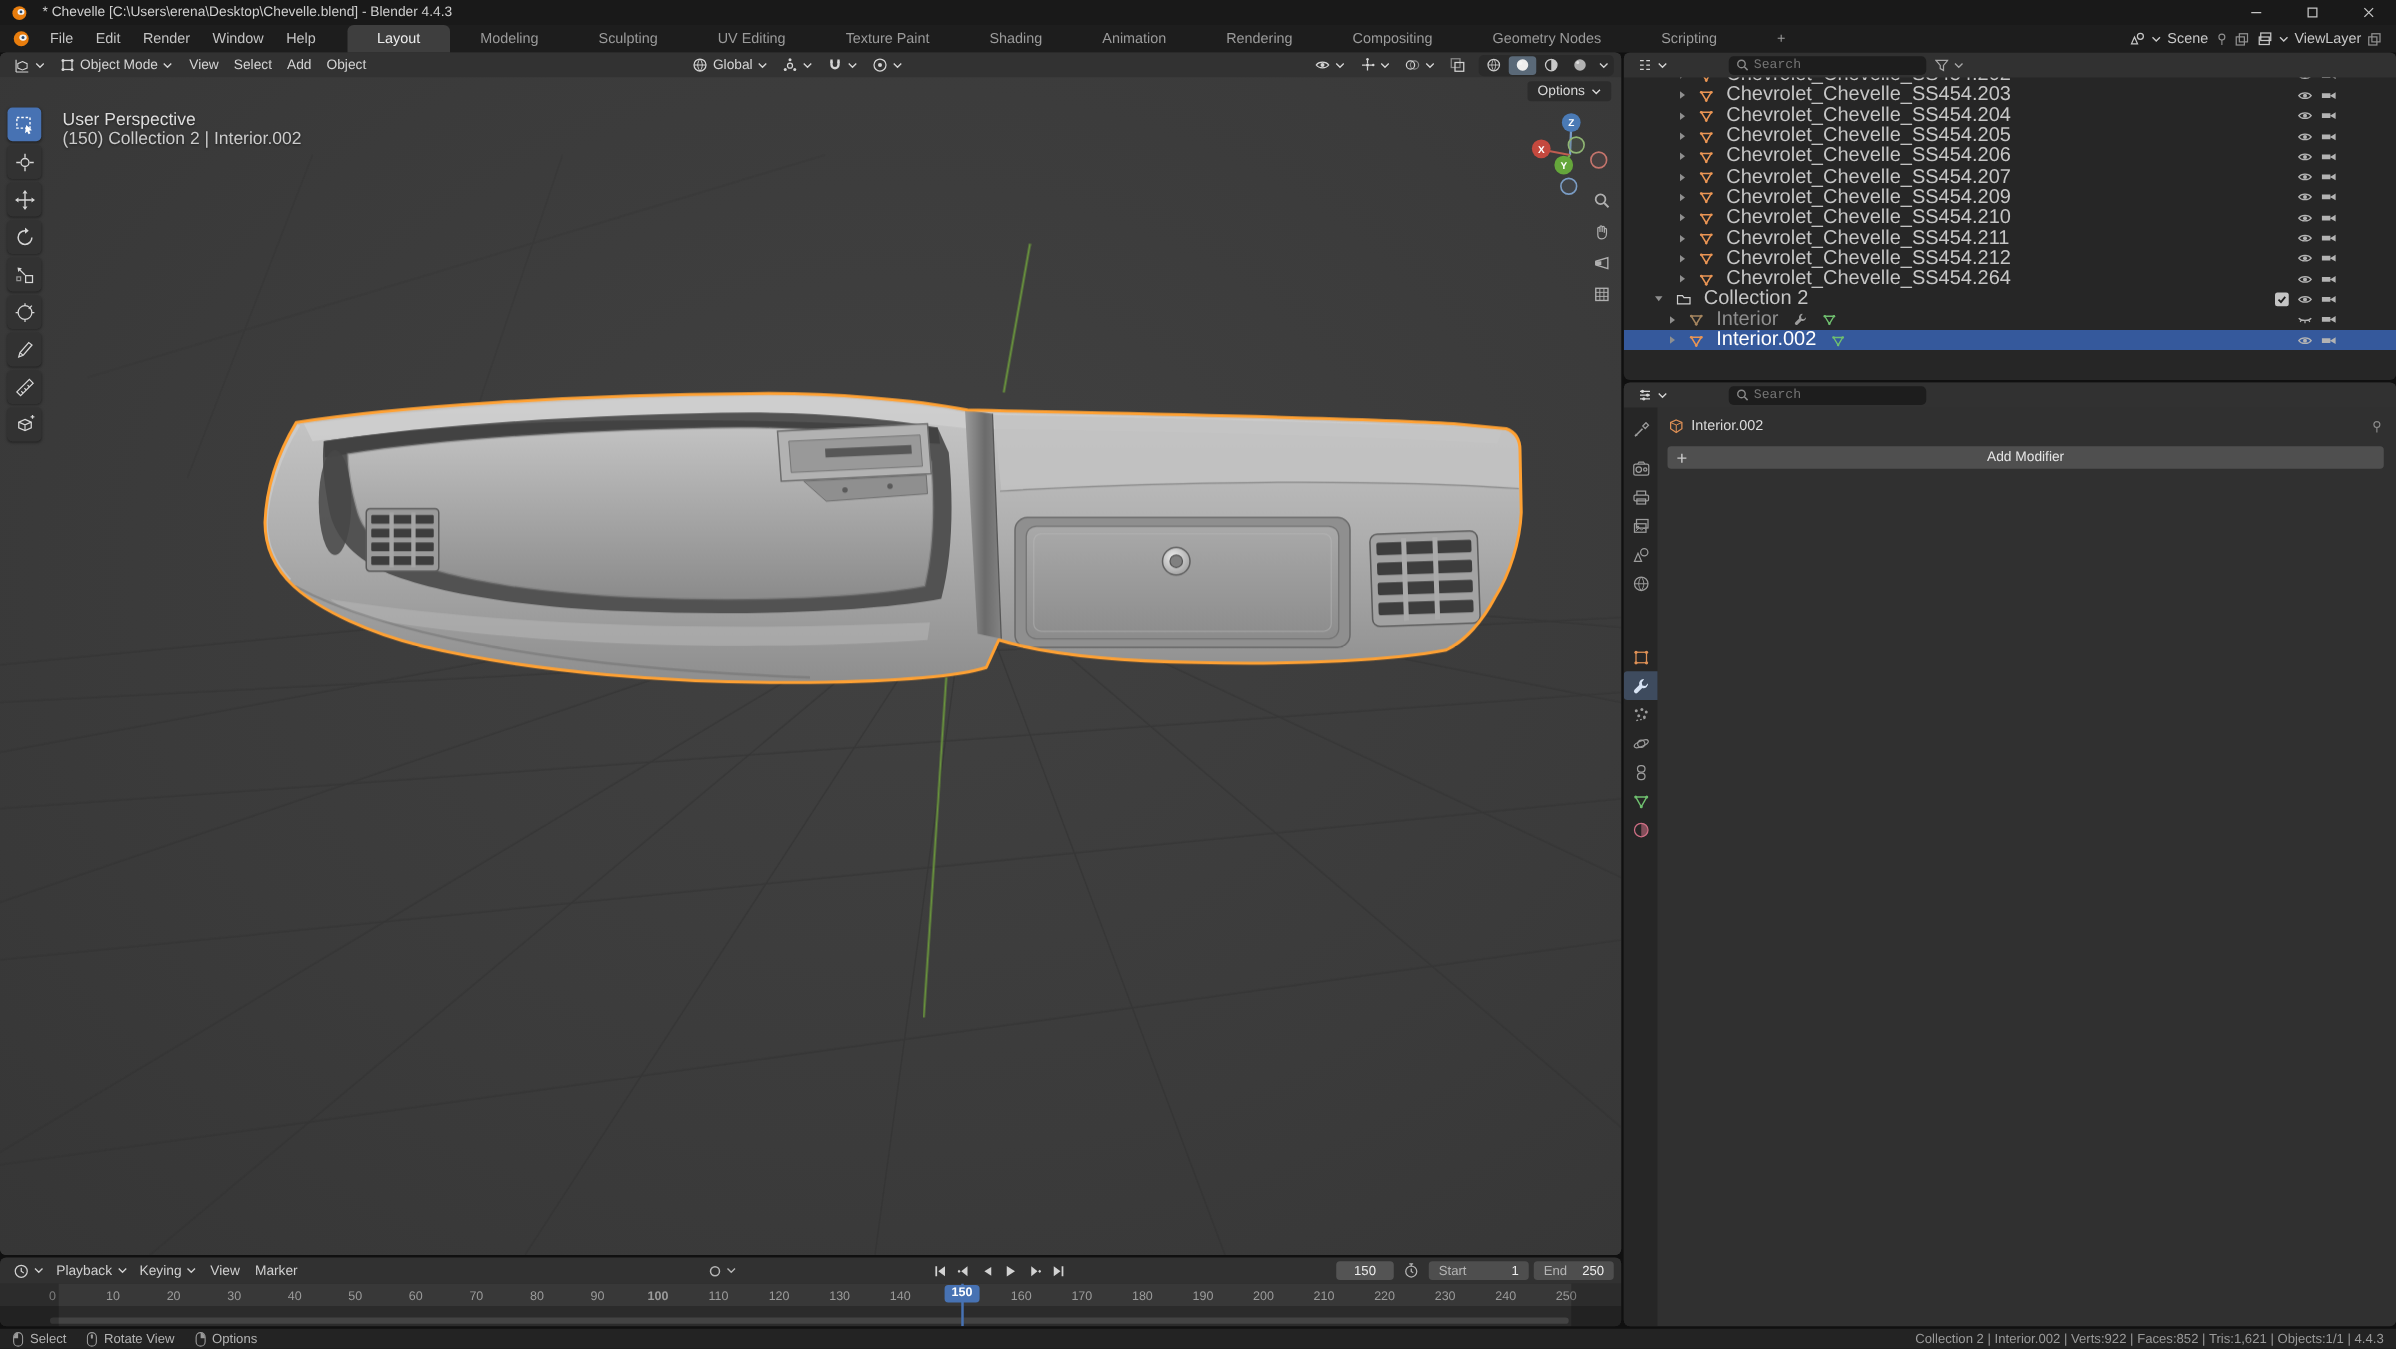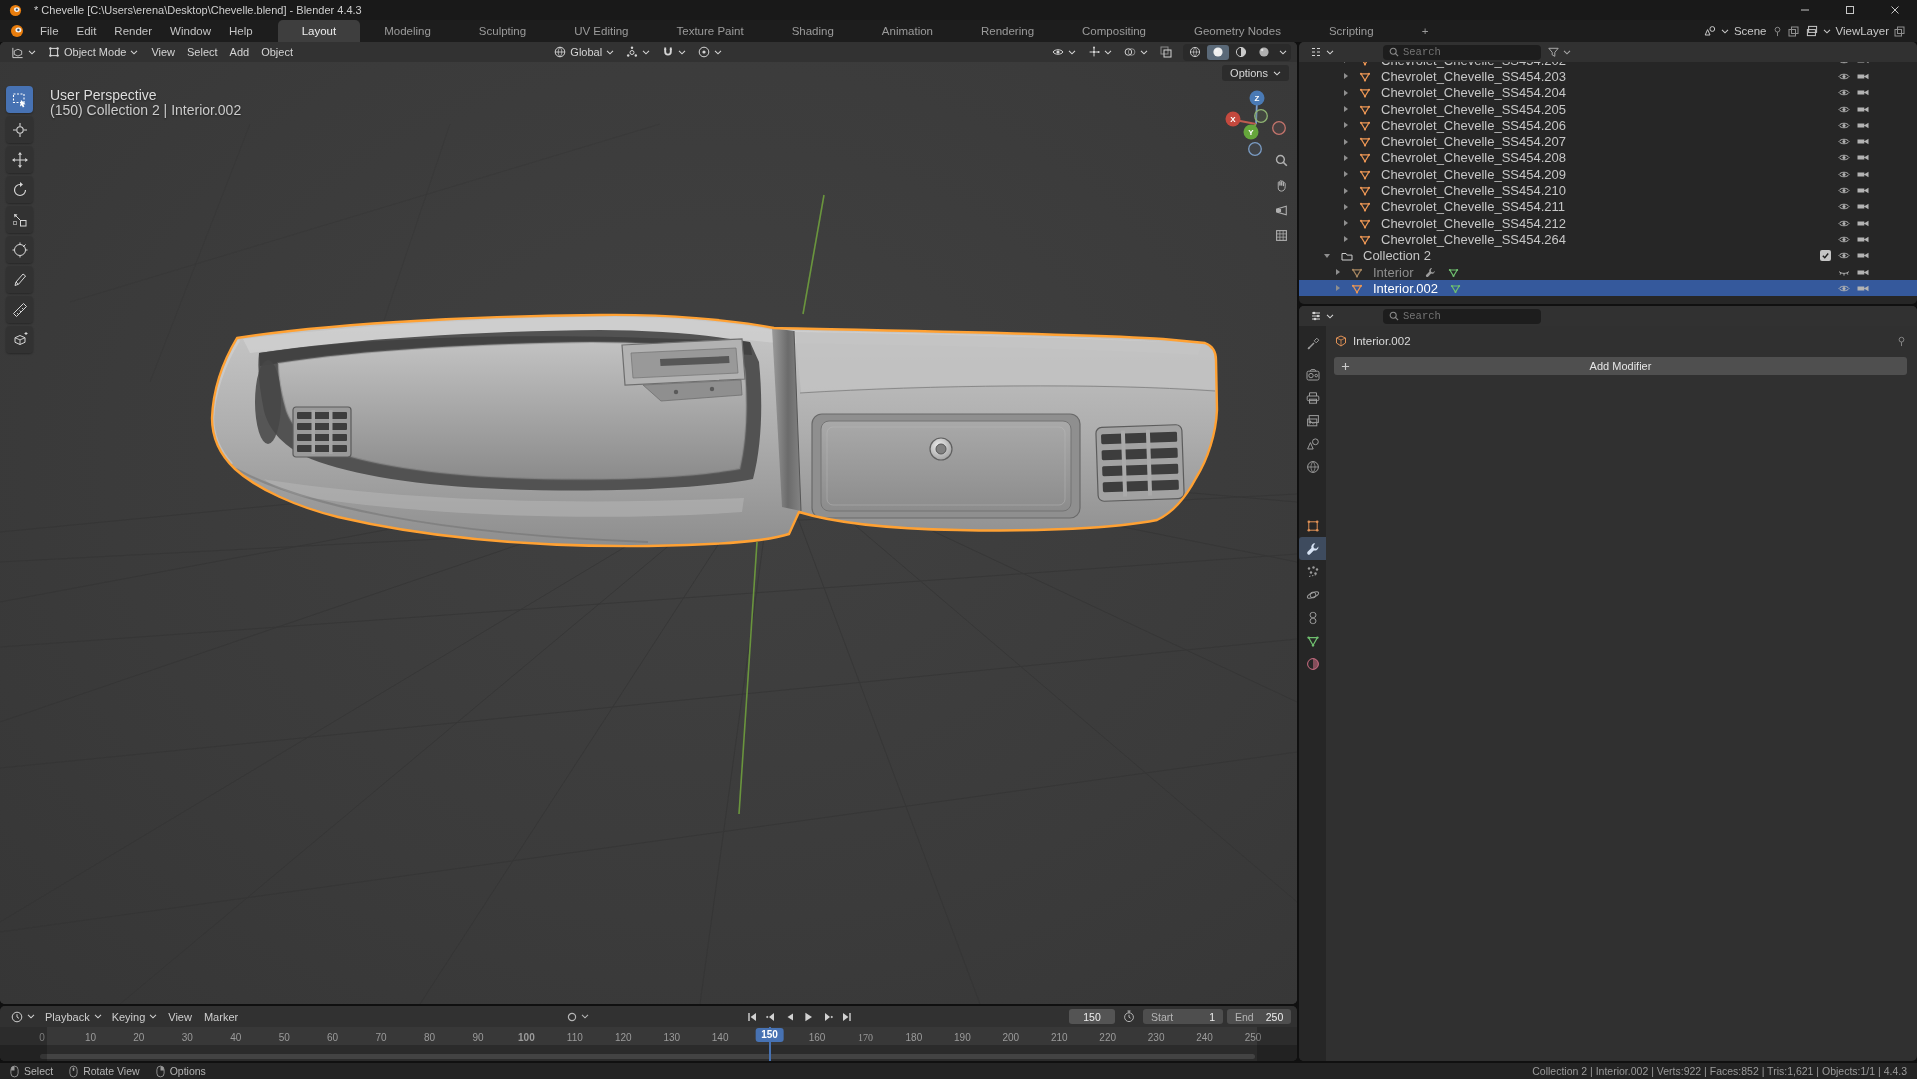--- a/index.html
+++ b/index.html
@@ -52,21 +52,21 @@
 .vp-navcol{position:absolute;top:92px;right:9px;display:flex;flex-direction:column;gap:12px;align-items:center;color:#c5c5c5;opacity:.85}
 .shading-group{display:flex;align-items:center;gap:1px;background:#2a2a2a;border-radius:4px;padding:1px;margin-left:4px}
 .shade-btn{width:22px;height:15px;border-radius:3px;display:flex;align-items:center;justify-content:center;color:#c9c9c9}
 .shade-btn.active{background:#5a6978;color:#eee}
 
 
 #outliner .ed-header,#properties .ed-header,#timeline .tl-header{background:#313131}
 .search-box{display:flex;align-items:center;gap:4px;background:#1d1d1d;border-radius:4px;height:15px;padding:0 6px;color:#8a8a8a;width:158px;margin-left:42px}
 .search-box input{background:transparent;border:0;outline:0;color:#9a9a9a;font-size:10.5px;width:118px;font-family:Liberation Mono, monospace}
 .ol-body{position:relative;overflow:hidden;height:242px}
-.ol-row{height:16.3px;display:flex;align-items:center;font-size:13px;color:#c6c6c6;gap:10px;padding-left:44px;white-space:nowrap}
+.ol-row{height:16.3px;display:flex;align-items:center;font-size:16px;color:#c6c6c6;gap:10px;padding-left:44px;white-space:nowrap}
 .ol-row.collection{padding-left:24px}
 .ol-row.sub{padding-left:36px}
 .ol-row.selected{background:#35599c;color:#fff}
 .ol-row.clipped{margin-top:-10px}
 .ol-row.dim{color:#8f8f8f}
 .disc{color:#8f8f8f;display:flex}
 .ol-row .d-down{display:none}
 .ol-row.collection .d-down{display:flex}
 .mesh-ic{color:#ea9554;display:flex}
 .col-ic{color:#cfcfcf;display:none}
@@ -1021,50 +1021,20 @@
           </span>
 
           <span>
             <svg style="width:12px;height:9px">
               <use href="#cam"></use>
             </svg>
           </span>
         </span>
       </div>
 
-      <div class="ol-row mesh">
-        <span class="disc d-right">
-          <svg style="width:6px;height:8px">
-            <use href="#tri-r"></use>
-          </svg>
-        </span>
-
-        <span class="mesh-ic">
-          <svg class="ic12" style="height:11px">
-            <use href="#meshtri"></use>
-          </svg>
-        </span>
-
-        <span>Chevrolet_Chevelle_SS454.208</span>
-
-        <span class="row-right">
-
-          <span class="ic-eye">
-            <svg style="width:12px;height:9px">
-              <use href="#eye"></use>
-            </svg>
-          </span>
-
-          <span>
-            <svg style="width:12px;height:9px">
-              <use href="#cam"></use>
-            </svg>
-          </span>
-        </span>
-      </div>
 
       <div class="ol-row mesh">
         <span class="disc d-right">
           <svg style="width:6px;height:8px">
             <use href="#tri-r"></use>
           </svg>
         </span>
 
         <span class="mesh-ic">
           <svg class="ic12" style="height:11px">
@@ -1524,21 +1494,21 @@
         <span class="tick" style="left: 28%;">70</span>
         <span class="tick" style="left: 32%;">80</span>
         <span class="tick" style="left: 36%;">90</span>
         <span class="tick" style="left: 40%; font-weight: bold;">100</span>
         <span class="tick" style="left: 44%;">110</span>
         <span class="tick" style="left: 48%;">120</span>
         <span class="tick" style="left: 52%;">130</span>
         <span class="tick" style="left: 56%;">140</span>
         <span class="tick" style="left: 60%;">150</span>
         <span class="tick" style="left: 64%;">160</span>
-        <span class="tick" style="left: 68%; font-family: Liberation Serif, serif;">170</span>
+        <span class="tick" style="left: 68%;">170</span>
         <span class="tick" style="left: 72%;">180</span>
         <span class="tick" style="left: 76%;">190</span>
         <span class="tick" style="left: 80%;">200</span>
         <span class="tick" style="left: 84%;">210</span>
         <span class="tick" style="left: 88%;">220</span>
         <span class="tick" style="left: 92%;">230</span>
         <span class="tick" style="left: 96%;">240</span>
         <span class="tick" style="left: 100%;">250</span>
       </div>
   </div>

